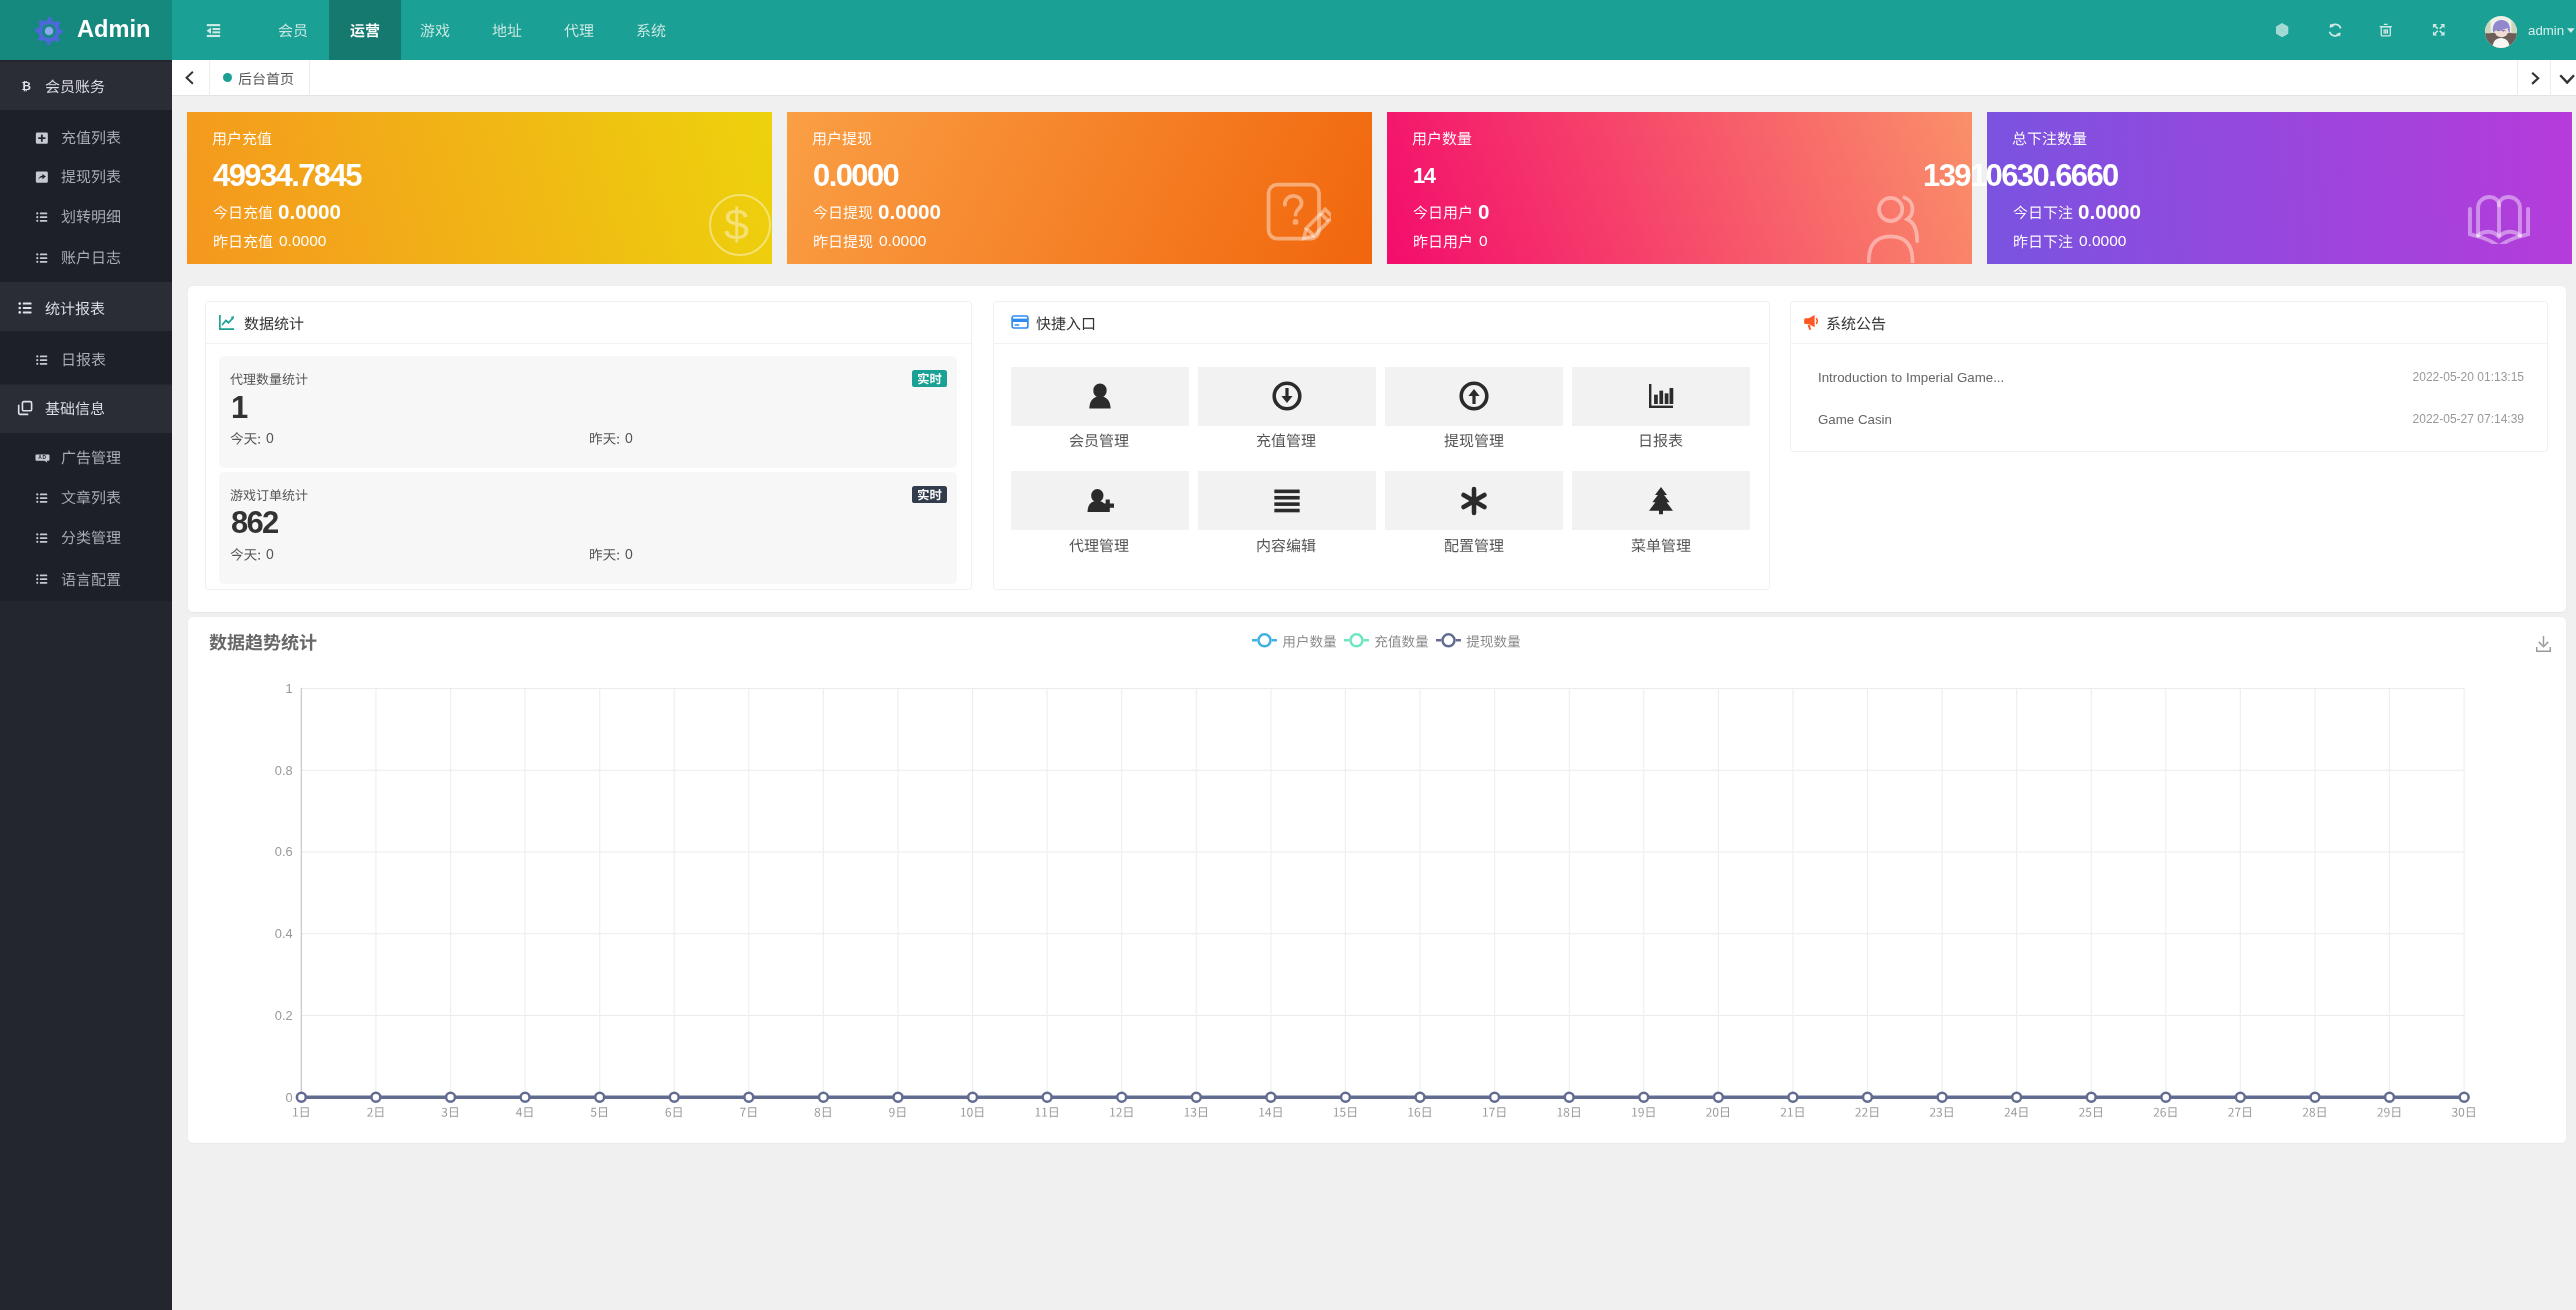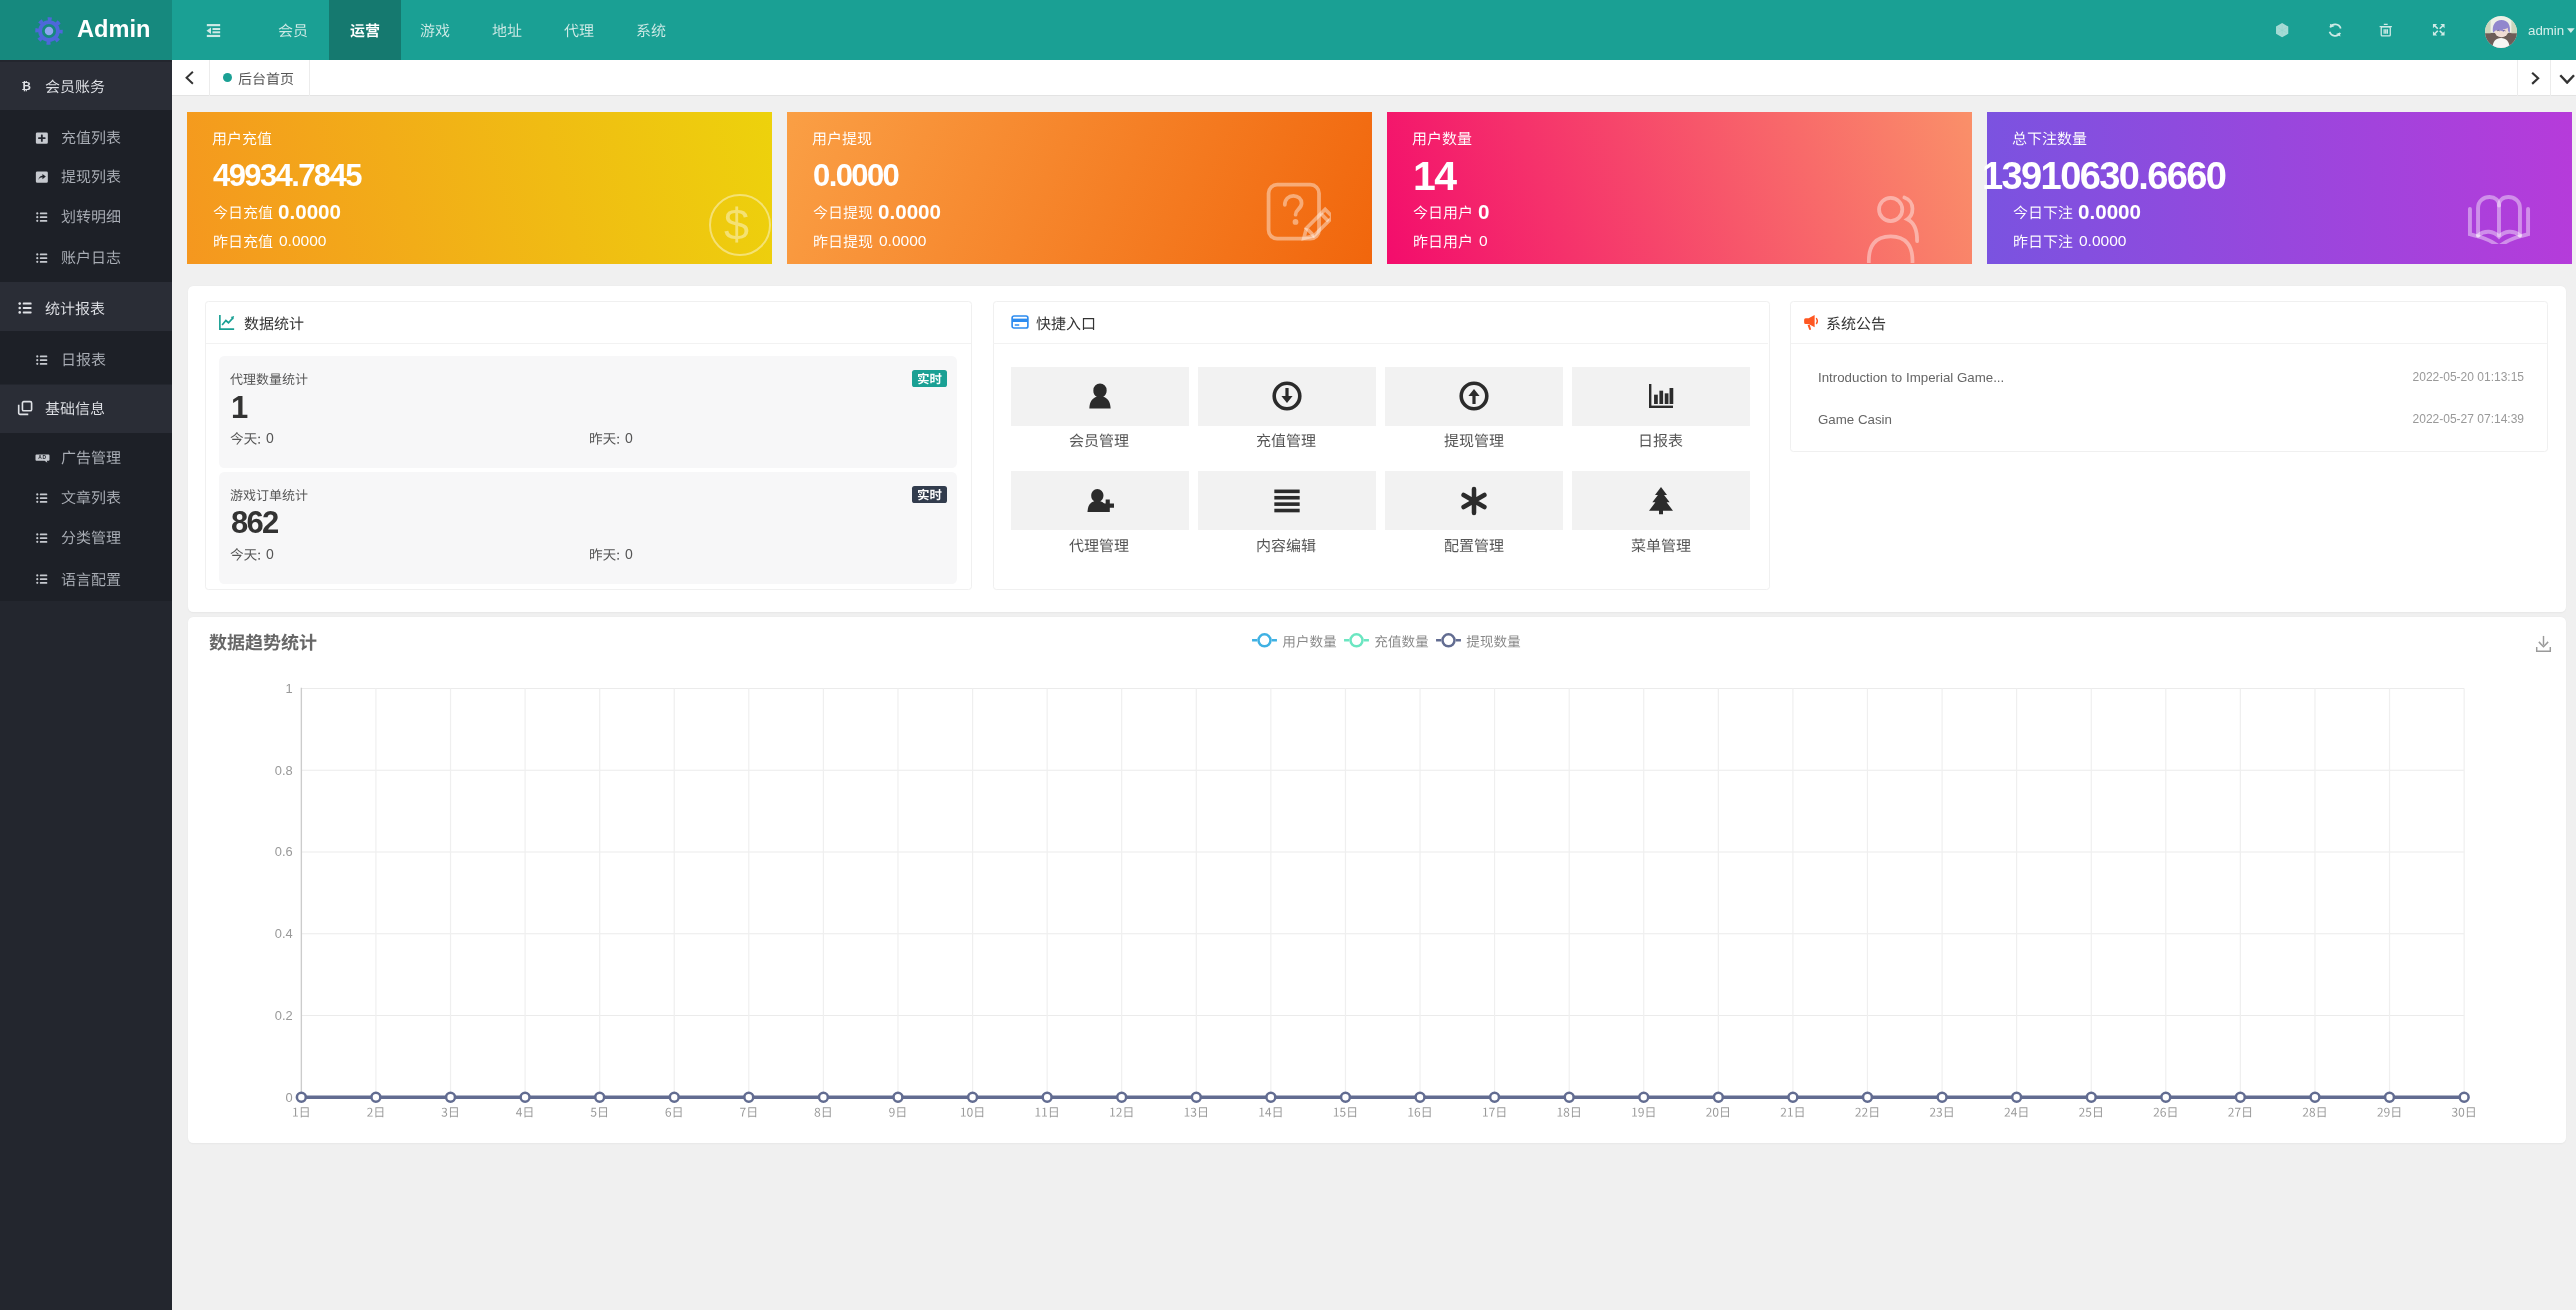--- a/index.html
+++ b/index.html
@@ -481,21 +481,21 @@
     <div style="position:absolute;left:879px;top:225px;height:31px;line-height:31px;font-family:'Liberation Sans',sans-serif;font-size:15.5px;font-weight:400;color:#ffffff;letter-spacing:0px;white-space:nowrap">0.0000</div>
     <div class="abs" style="left:1387px;top:112px;width:585px;height:152px;background:linear-gradient(70deg,#f30c6c,#fa9069)"></div>
     <div style="position:absolute;left:1412px;top:129px"><svg width="60" height="19" viewBox="0 0 70.0 21.9" style="overflow:visible">
         <g fill="#ffffff" transform="translate(0,17.50) scale(0.01750)">
           <use href="#gr7528" x="0"></use>
           <use href="#gr6237" x="1000"></use>
           <use href="#gr6570" x="2000"></use>
           <use href="#gr91cf" x="3000"></use>
         </g>
       </svg></div>
-    <div style="position:absolute;left:1413px;top:145px;height:62px;line-height:62px;font-family:'Liberation Sans',sans-serif;font-size:41px;font-weight:700;color:#ffffff;letter-spacing:-1.6px;white-space:nowrap">14</div>
+    <div style="position:absolute;left:1413px;top:145px;height:62px;line-height:62px;font-family:'Liberation Sans',sans-serif;font-size:22px;font-weight:700;color:#ffffff;letter-spacing:-1.6px;white-space:nowrap">14</div>
     <div style="position:absolute;left:1413px;top:203px"><svg width="60" height="19" viewBox="0 0 70.0 21.9" style="overflow:visible">
         <g fill="#ffffff" transform="translate(0,17.50) scale(0.01750)">
           <use href="#gr4eca" x="0"></use>
           <use href="#gr65e5" x="1000"></use>
           <use href="#gr7528" x="2000"></use>
           <use href="#gr6237" x="3000"></use>
         </g>
       </svg></div>
     <div style="position:absolute;left:1478px;top:191px;height:41px;line-height:41px;font-family:'Liberation Sans',sans-serif;font-size:20.6px;font-weight:700;color:#ffffff;letter-spacing:0px;white-space:nowrap">0</div>
     <div style="position:absolute;left:1413px;top:232px"><svg width="60" height="19" viewBox="0 0 70.0 21.9" style="overflow:visible">
@@ -510,21 +510,21 @@
     <div class="abs" style="left:1987px;top:112px;width:585px;height:152px;background:linear-gradient(85deg,#7a53e0,#b63bda)"></div>
     <div style="position:absolute;left:2012px;top:129px"><svg width="75" height="19" viewBox="0 0 87.5 21.9" style="overflow:visible">
         <g fill="#ffffff" transform="translate(0,17.50) scale(0.01750)">
           <use href="#gr603b" x="0"></use>
           <use href="#gr4e0b" x="1000"></use>
           <use href="#gr6ce8" x="2000"></use>
           <use href="#gr6570" x="3000"></use>
           <use href="#gr91cf" x="4000"></use>
         </g>
       </svg></div>
-    <div style="position:absolute;left:1982px;top:145px;height:62px;line-height:62px;font-family:'Liberation Sans',sans-serif;font-size:38px;font-weight:700;color:#ffffff;letter-spacing:-1.6px;white-space:nowrap">13910630.6660</div>
+    <div style="position:absolute;left:1923px;top:145px;height:62px;line-height:62px;font-family:'Liberation Sans',sans-serif;font-size:31px;font-weight:700;color:#ffffff;letter-spacing:-1.6px;white-space:nowrap">13910630.6660</div>
     <div style="position:absolute;left:2013px;top:203px"><svg width="60" height="19" viewBox="0 0 70.0 21.9" style="overflow:visible">
         <g fill="#ffffff" transform="translate(0,17.50) scale(0.01750)">
           <use href="#gr4eca" x="0"></use>
           <use href="#gr65e5" x="1000"></use>
           <use href="#gr4e0b" x="2000"></use>
           <use href="#gr6ce8" x="3000"></use>
         </g>
       </svg></div>
     <div style="position:absolute;left:2078px;top:191px;height:41px;line-height:41px;font-family:'Liberation Sans',sans-serif;font-size:20.6px;font-weight:700;color:#ffffff;letter-spacing:0px;white-space:nowrap">0.0000</div>
     <div style="position:absolute;left:2013px;top:232px"><svg width="60" height="19" viewBox="0 0 70.0 21.9" style="overflow:visible">

